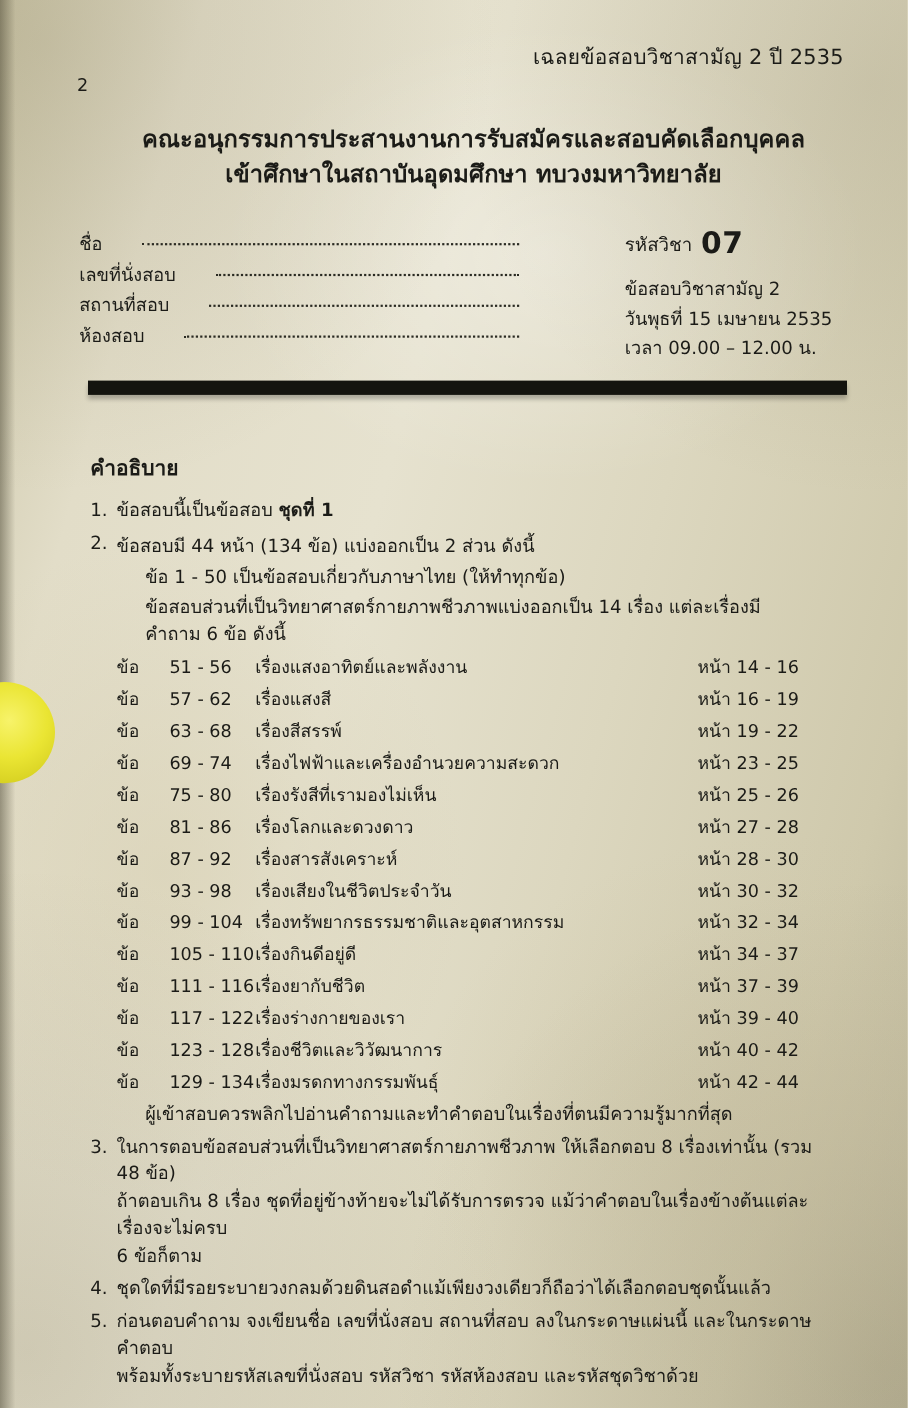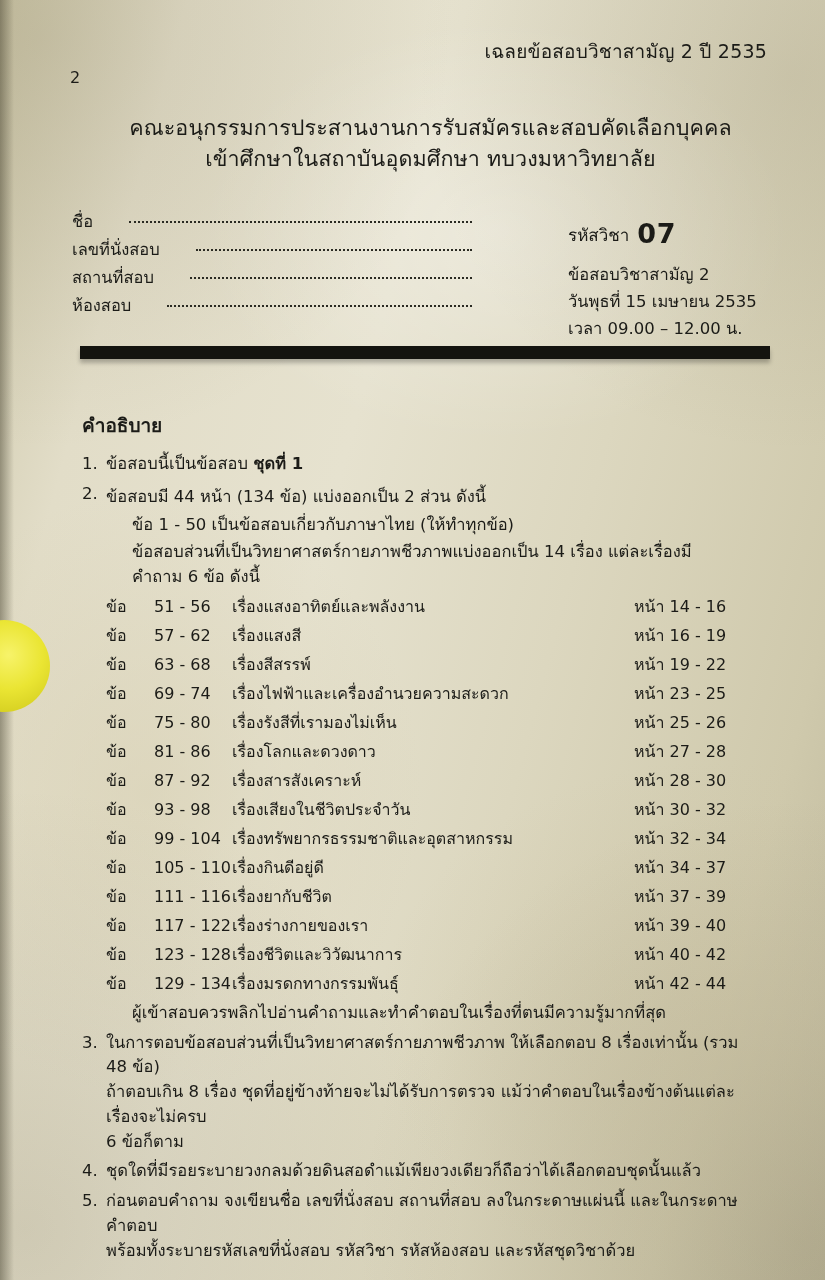--- a/index.html
+++ b/index.html
@@ -77,21 +77,21 @@
     top: 68px;
     font-size: 16px;
   }
   .heading {
     position: absolute;
     top: 112px;
     left: 0;
     width: 825px;
     text-align: center;
     font-size: 21.5px;
-    font-weight: normal;
+    font-weight: bold;
     line-height: 1.45;
     letter-spacing: .1px;
     padding-left: 36px;
     box-sizing: border-box;
   }
   .heading .line2 { display: block; }
 
   
   .form-block {
     position: absolute;
@@ -112,21 +112,21 @@
     margin-left: 6px;
     border-bottom: 2px dotted #2a2a22;
     transform: translateY(-4px);
     height: 10px;
   }
 
   
   .meta-block {
     position: absolute;
     left: 568px;
-    top: 212px;
+    top: 200px;
     width: 230px;
     font-size: 16.5px;
     line-height: 1.65;
   }
   .meta-code {
     font-size: 17px;
     margin-bottom: 4px;
   }
   .meta-code .code-num {
     font-size: 27px;

